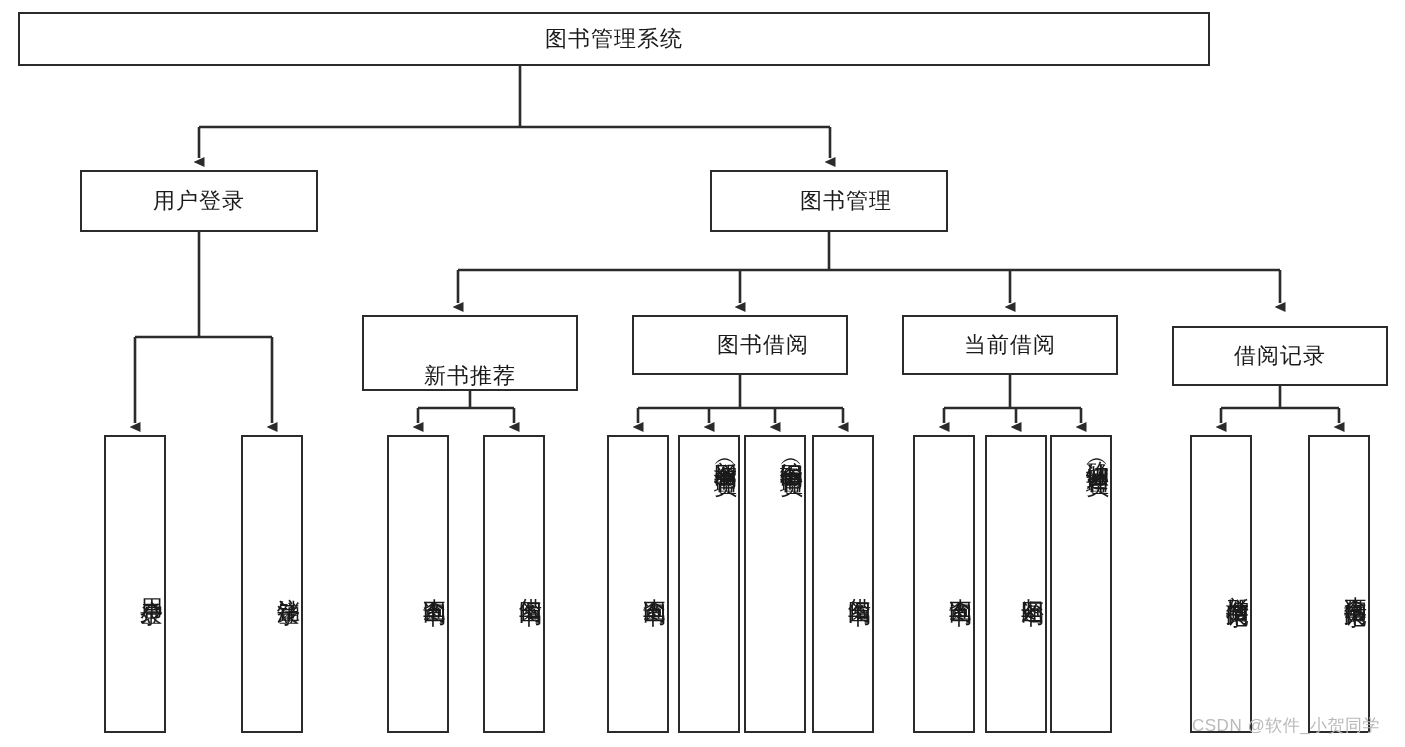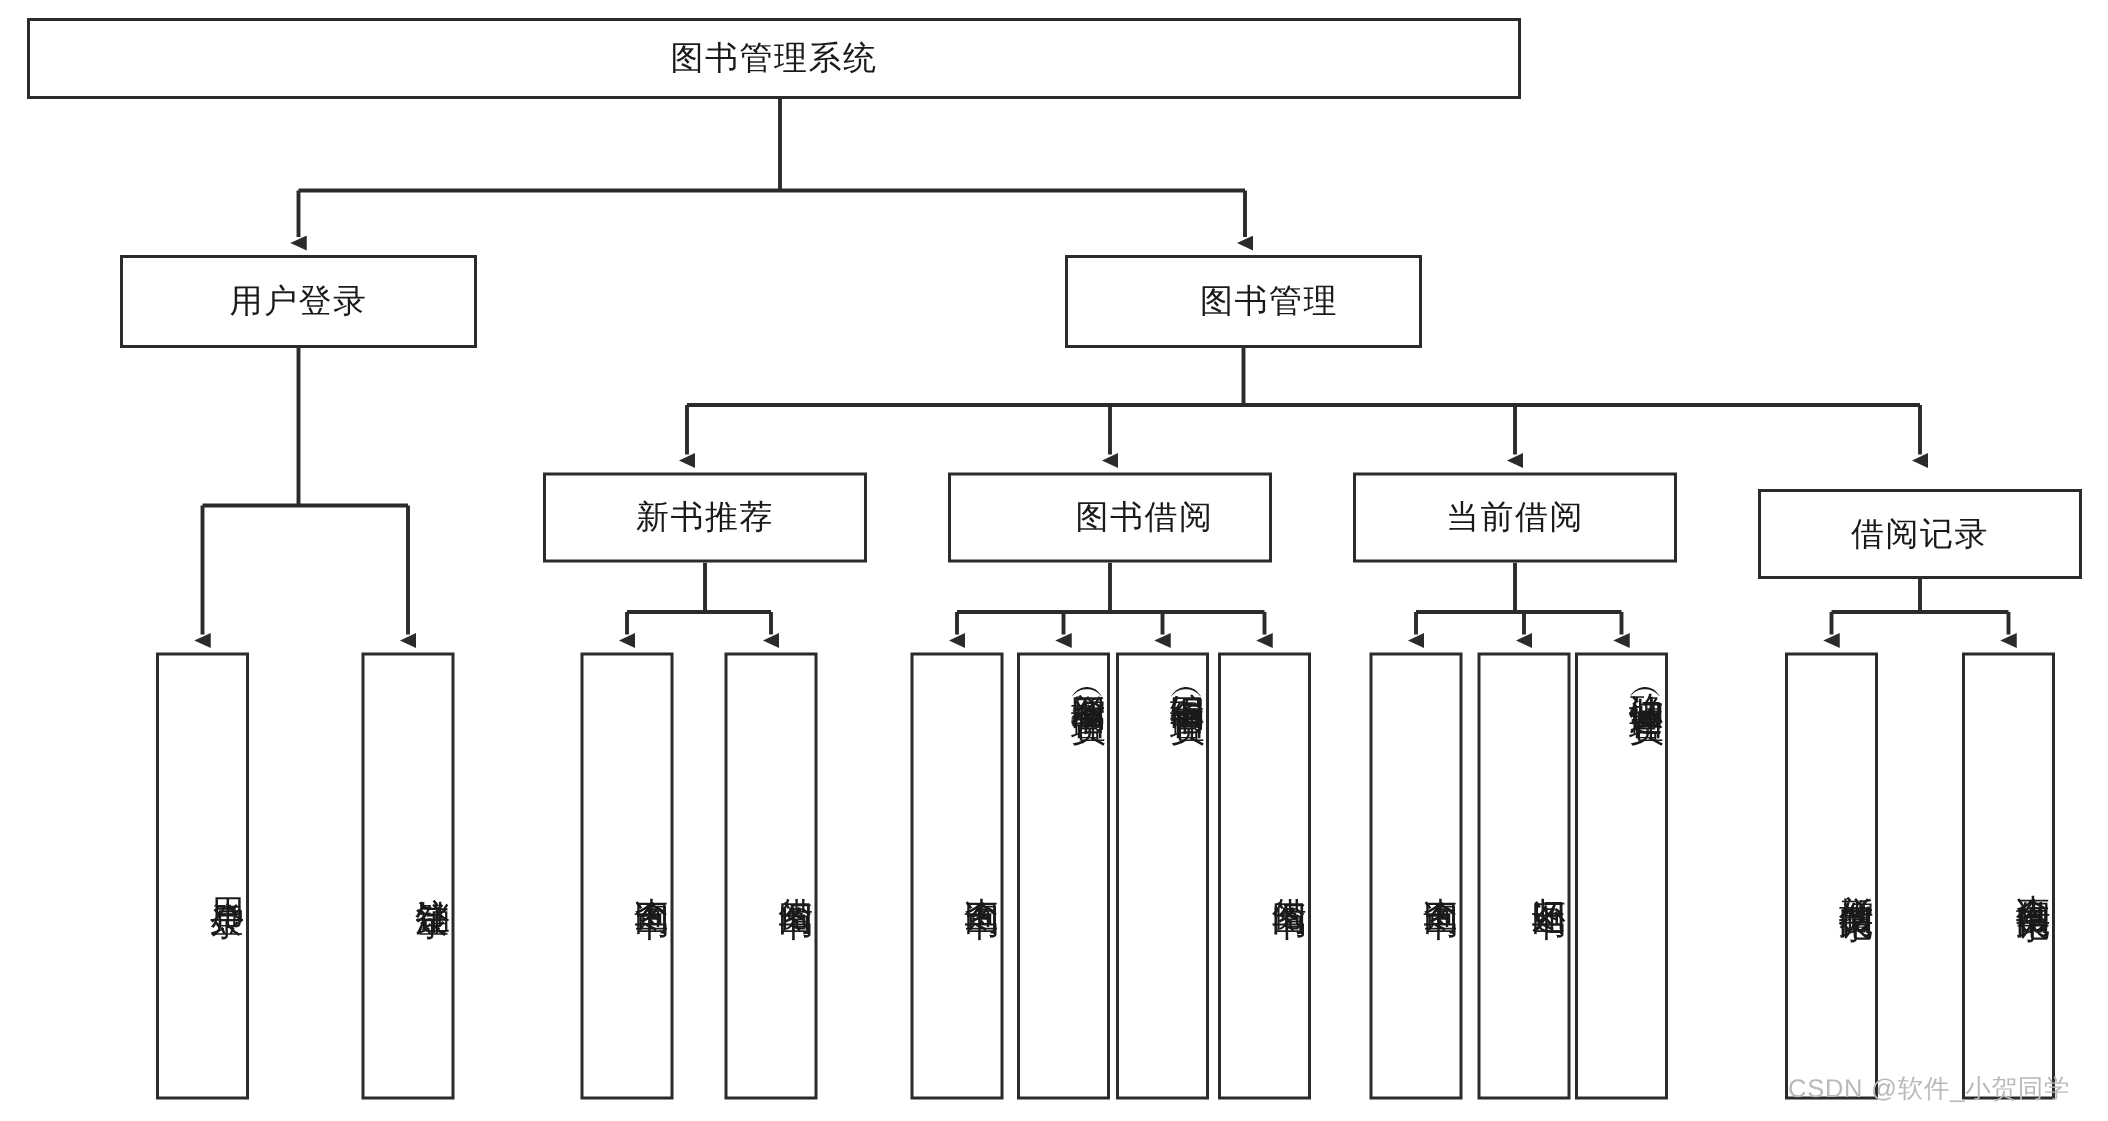--- a/index.html
+++ b/index.html
@@ -112,32 +112,32 @@
       <path d="M1016,408 L1016,423" marker-end="url(#arrow)"></path>
       <path d="M1081,408 L1081,423" marker-end="url(#arrow)"></path>
 
       <path d="M1280,375 L1280,408"></path>
       <path d="M1221,408 L1339,408"></path>
       <path d="M1221,408 L1221,423" marker-end="url(#arrow)"></path>
       <path d="M1339,408 L1339,423" marker-end="url(#arrow)"></path>
     </g>
   </svg>
 
-  <div class="node node-h" style="left:18px; top:12px; width:996px; height:54px;">
+  <div class="node node-h" style="left:18px; top:12px; width:1192px; height:54px;">
     <span>图书管理系统</span>
   </div>
 
   <div class="node node-h" style="left:80px; top:170px; width:238px; height:62px;">
     <span>用户登录</span>
   </div>
   <div class="node node-h" style="left:710px; top:170px; width:238px; height:62px;padding-left:34px;">
     <span>图书管理</span>
   </div>
 
-  <div class="node node-h" style="left:362px; top:315px; width:216px; height:60px;">
+  <div class="node node-h" style="left:362px; top:315px; width:216px; height:76px;align-items:flex-end;">
     <span>新书推荐</span>
   </div>
   <div class="node node-h" style="left:632px; top:315px; width:216px; height:60px;padding-left:46px;">
     <span>图书借阅</span>
   </div>
   <div class="node node-h" style="left:902px; top:315px; width:216px; height:60px;">
     <span>当前借阅</span>
   </div>
   <div class="node node-h" style="left:1172px; top:326px; width:216px; height:60px;">
     <span>借阅记录</span>

